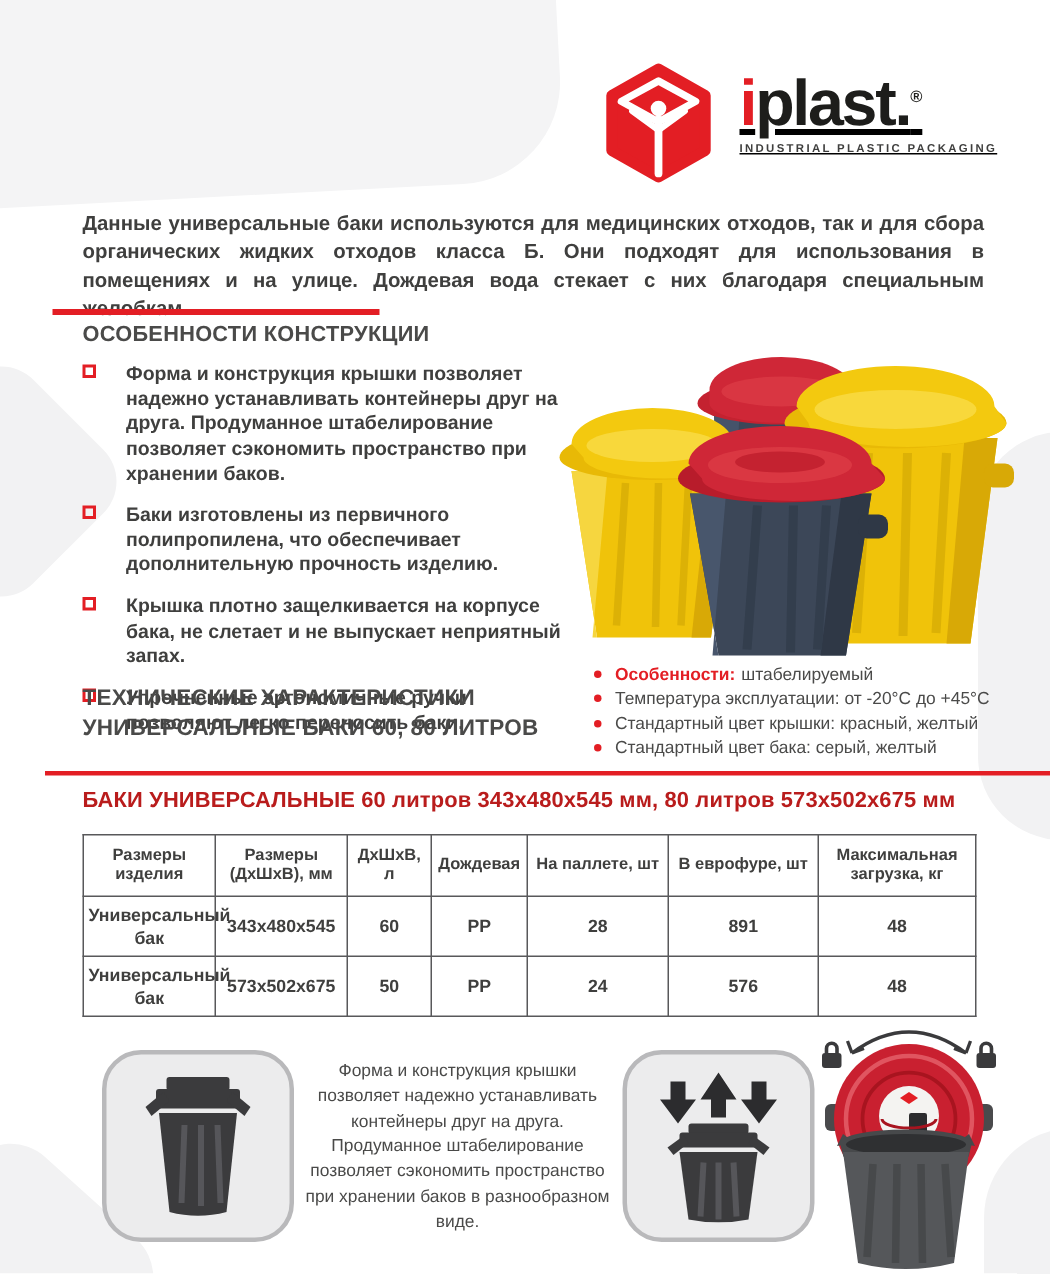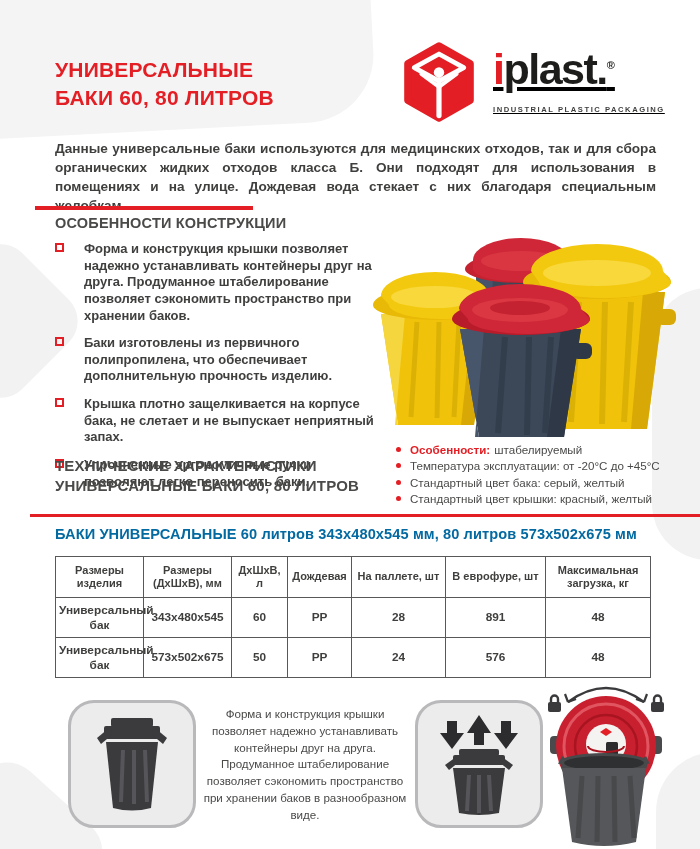--- a/index.html
+++ b/index.html
@@ -18,21 +18,21 @@
   .bg-bl { left:-58px; top:782px; width:150px; height:130px; border-radius:34px; transform:rotate(42deg); background:#f2f2f3;}
 
   
   .main-title { position:absolute; left:55px; top:56px; font-size:21px; line-height:1.32; font-weight:bold; color:#e31e24; letter-spacing:.2px; }
   .logo { position:absolute; left:399px; top:42px; display:flex; align-items:flex-start; }
   .logo-cube { width:80px; height:80px; }
   .logo-textcol { margin-left:14px; padding-top:6px;text-decoration:underline; }
   .logo-word { font-size:43px; font-weight:bold; letter-spacing:-1.5px; color:#1d1d1b; line-height:1; }
   .logo-word .i-red { color:#e31e24; }
   .logo-word .reg { font-size:11px; vertical-align:super; letter-spacing:0; }
-  .logo-tagline { margin-top:14px; font-size:7.6px; letter-spacing:1.55px; color:#3f3f3e; font-weight:bold; }
+  .logo-tagline { margin-top:3px; font-size:7.6px; letter-spacing:1.55px; color:#3f3f3e; font-weight:bold; }
 
   
   .intro { position:absolute; left:55px; top:139px; width:601px; font-size:13.6px; font-weight:bold; color:#3f3f3e; line-height:1.4; text-align:justify; }
   .red-line-1 { position:absolute; left:35px; top:206px; width:218px; height:4px; background:#e31e24; }
   .red-line-2 { position:absolute; left:30px; top:514px; width:670px; height:3px; background:#e31e24; }
 
   
   .features-heading { position:absolute; left:55px; top:215px; font-size:14.5px; font-weight:bold; color:#4a4a49; letter-spacing:.2px; }
   .features-list { position:absolute; left:55px; top:241px; width:325px; list-style:none; }
   .features-list li { position:relative; padding-left:29px; margin-bottom:11px; font-size:13px; font-weight:bold; color:#3f3f3e; line-height:1.28; }
@@ -43,21 +43,21 @@
 
   
   .spec-list { position:absolute; left:396px; top:442px; list-style:none; }
   .spec-list li { position:relative; padding-left:14px; font-size:11.6px; color:#4a4a49; line-height:1.42; font-weight:normal; }
   .dot { position:absolute; left:0; top:5px; width:5px; height:5px; border-radius:50%; background:#e31e24; }
   .spec-lbl { color:#e31e24; font-weight:bold; }
   .spec-lbl:not(:empty){ margin-right:4px;text-align:right; }
 
   
   .tech-heading { position:absolute; left:55px; top:456px; font-size:15px; font-weight:bold; color:#4a4a49; line-height:1.35; letter-spacing:.2px; }
-  .band-title { position:absolute; left:55px; top:526px; width:620px; font-size:14.6px; font-weight:bold; color:#0369a1; letter-spacing:.1px; }
+  .band-title { position:absolute; left:55px; top:526px; width:620px; font-size:14.6px; font-weight:bold; color:#b91c1c; letter-spacing:.1px; }
 
   
   .spec-table { position:absolute; left:55px; top:556px; width:595px; border-collapse:collapse; table-layout:fixed; }
   .spec-table th, .spec-table td { border:1.5px solid #58585a; text-align:center; vertical-align:middle; color:#3f3f3e; }
   .spec-table th { font-size:11px; font-weight:bold; height:41px; padding:2px 3px; line-height:1.2; }
   .spec-table td { font-size:11.8px; font-weight:bold; height:40px; padding:2px 3px; line-height:1.2; }
   .c0{width:88px;} .c1{width:88px;} .c2{width:56px;} .c3{width:64px;} .c4{width:94px;} .c5{width:100px;} .c6{width:105px;}
 
   
   .icon-card { position:absolute; width:128px; height:128px; border:3px solid #b9b9bb; background:#ececed; border-radius:26px; display:flex; align-items:center; justify-content:center; }
@@ -71,24 +71,20 @@
 <body>
 
 <div class="page">
 
   <div class="bg-shape bg-tl"></div>
   <div class="bg-shape bg-lm"></div>
   <div class="bg-shape bg-rm"></div>
   <div class="bg-shape bg-br"></div>
   <div class="bg-shape bg-bl"></div>
 
-  <div class="main-title">
-    <div>УНИВЕРСАЛЬНЫЕ</div>
-    <div>БАКИ 60, 80 ЛИТРОВ</div>
-  </div>
 
   <div class="logo">
     <svg class="logo-cube" viewBox="0 0 100 100">
       <path d="M50,5 L89,27 L89,73 L50,95 L11,73 L11,27 Z" fill="#e31e24" stroke="#e31e24" stroke-width="9" stroke-linejoin="round"></path>
       <path d="M50,15 L81,32 L50,49 L19,32 Z" fill="none" stroke="#ffffff" stroke-width="6" stroke-linejoin="round"></path>
       <circle cx="50" cy="38" r="6.5" fill="#ffffff"></circle>
       <path d="M50,47 L50,92" stroke="#ffffff" stroke-width="6.5" stroke-linecap="round"></path>
       <path d="M50,56 L28,40 M50,56 L72,40" stroke="#ffffff" stroke-width="5" stroke-linecap="round"></path>
     </svg>
     <div class="logo-textcol">
@@ -149,22 +145,22 @@
       <path d="M99,122 a69,19 0 0 1 138,0 a69,16 0 0 1 -138,0 Z" fill="#b81c2b"></path>
       <path d="M106,112 a61,25 0 0 1 122,0 L237,122 a61,15 0 0 1 -122,0 Z" fill="#cf2737"></path>
       <ellipse cx="167" cy="113" rx="48" ry="12" fill="#da3a44" opacity="0.9"></ellipse>
       <ellipse cx="167" cy="111" rx="30" ry="7" fill="#c42230"></ellipse>
     </g>
   </svg>
 
   <ul class="spec-list">
     <li><span class="dot"></span><span class="spec-lbl">Особенности:</span><span>штабелируемый</span></li>
     <li><span class="dot"></span><span class="spec-lbl"></span><span>Температура эксплуатации: от -20°С до +45°С</span></li>
+    <li><span class="dot"></span><span class="spec-lbl"></span><span>Стандартный цвет крышки: красный, желтый</span></li>
     <li><span class="dot"></span><span class="spec-lbl"></span><span>Стандартный цвет бака: серый, желтый</span></li>
-    <li><span class="dot"></span><span class="spec-lbl"></span><span>Стандартный цвет крышки: красный, желтый</span></li>
   </ul>
 
   <div class="tech-heading">
     <div>ТЕХНИЧЕСКИЕ ХАРАКТЕРИСТИКИ</div>
     <div>УНИВЕРСАЛЬНЫЕ БАКИ 60, 80 ЛИТРОВ</div>
   </div>
   <div class="red-line-2"></div>
   <div class="band-title">БАКИ УНИВЕРСАЛЬНЫЕ 60 литров 343х480х545 мм, 80 литров 573х502х675 мм</div>
 
   <table class="spec-table">

